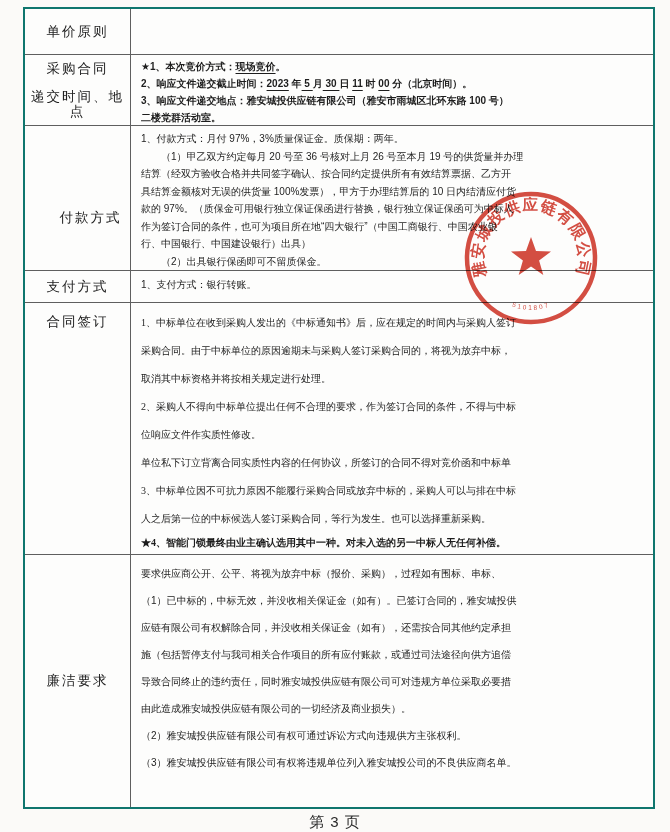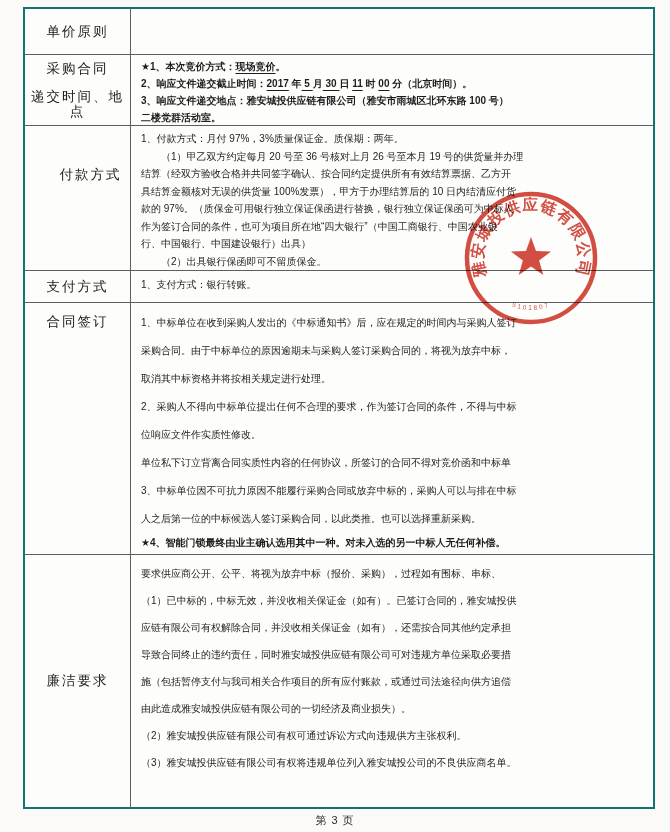--- a/index.html
+++ b/index.html
@@ -18,45 +18,45 @@
     width:106px; flex:none; border-right:1px solid #5f5f5f;
     display:flex; flex-direction:column; align-items:center; justify-content:center;
     text-align:center; font-size:13.5px; letter-spacing:2px; color:#222;
   }
   .cnt { flex:1; min-width:0; font-size:10px; padding:0 6px 0 10px; }
   .cnt .ln { white-space:nowrap; overflow:hidden; }
   .r1 { height:45px; }
   .r2 { height:71px; }
   .r3 { height:145px; }
   .r4 { height:32px; }
-  .r5 { height:252px; }
+  .r5 { height:252px;font-family:Liberation Serif, serif; }
   .r6 { height:253px; }
   .r2 .cnt { padding-top:3px; line-height:17px; font-weight:600; }
   .r2 .lbl span { line-height:15px; }
   .r2 .lbl .gap { height:13px; }
   .r3 .cnt { padding-top:4px; line-height:17.5px; }
-  .r3 .lbl { justify-content:flex-start; padding-top:40px;padding-left:26px; }
+  .r3 .lbl { justify-content:center; padding-top:40px;padding-left:26px; }
   .r4 .cnt { padding-top:7px; }
   .r5 .lbl { justify-content:flex-start; padding-top:10px; }
   .r5 .cnt { padding-top:6px; }
   .r5 .cnt .ln { line-height:28px; }
   .r5 .cnt .ln.tight { line-height:20px; font-weight:bold; }
   .r6 .cnt { padding-top:5px; }
   .r6 .cnt .ln { line-height:27px; }
   .u { text-decoration:underline; text-underline-offset:3px; }
   .stamp {
     position:absolute; left:461px; top:188px; width:140px; height:140px;
     mix-blend-mode:multiply; opacity:0.88; pointer-events:none;
   }
   .seal-text { font-size:15.5px; font-weight:bold; letter-spacing:1.5px;
     font-family:"Liberation Sans","DejaVu Sans",sans-serif; }
   .seal-serial { font-size:6.5px; letter-spacing:2px; }
   .footer {
     position:absolute; left:0; right:0; top:813px; text-align:center;
-    font-size:11px; color:#2a2a2a; letter-spacing:1px;
+    font-size:15px; color:#2a2a2a; letter-spacing:1px;
   }
 </style>
 </head>
 <body>
 
 <div class="page">
 
   <div class="tbl">
 
     <div class="row r1">
@@ -69,21 +69,21 @@
     </div>
 
     <div class="row r2">
       <div class="lbl">
         <span>采购合同</span>
         <span class="gap"></span>
         <span>递交时间、地点</span>
       </div>
       <div class="cnt">
         <div class="ln"><span>★1、本次竞价方式：</span><span class="u">现场竞价</span><span>。</span></div>
-        <div class="ln"><span>2、响应文件递交截止时间：</span><span class="u">2017</span><span> 年</span><span class="u"> 5 </span><span>月</span><span class="u"> 30 </span><span>日 </span><span class="u">11</span><span> 时 </span><span class="u">00</span><span> 分（北京时间）。</span></div>
+        <div class="ln"><span>2、响应文件递交截止时间：</span><span class="u">2023</span><span> 年</span><span class="u"> 5 </span><span>月</span><span class="u"> 30 </span><span>日 </span><span class="u">11</span><span> 时 </span><span class="u">00</span><span> 分（北京时间）。</span></div>
         <div class="ln"><span>3、响应文件递交地点：雅安城投供应链有限公司（雅安市雨城区北环东路 100 号）</span></div>
         <div class="ln"><span>二楼党群活动室。</span></div>
       </div>
     </div>
 
     <div class="row r3">
       <div class="lbl">
         <span>付款方式</span>
       </div>
       <div class="cnt">
@@ -112,35 +112,35 @@
         <span>合同签订</span>
       </div>
       <div class="cnt">
         <div class="ln">1、中标单位在收到采购人发出的《中标通知书》后，应在规定的时间内与采购人签订</div>
         <div class="ln">采购合同。由于中标单位的原因逾期未与采购人签订采购合同的，将视为放弃中标，</div>
         <div class="ln">取消其中标资格并将按相关规定进行处理。</div>
         <div class="ln">2、采购人不得向中标单位提出任何不合理的要求，作为签订合同的条件，不得与中标</div>
         <div class="ln">位响应文件作实质性修改。</div>
         <div class="ln">单位私下订立背离合同实质性内容的任何协议，所签订的合同不得对竞价函和中标单</div>
         <div class="ln">3、中标单位因不可抗力原因不能履行采购合同或放弃中标的，采购人可以与排在中标</div>
-        <div class="ln">人之后第一位的中标候选人签订采购合同，以此类推。也可以选择重新采购。</div>
+        <div class="ln">人之后第一位的中标候选人签订采购合同，等行为发生。也可以选择重新采购。</div>
         <div class="ln tight">★4、智能门锁最终由业主确认选用其中一种。对未入选的另一中标人无任何补偿。</div>
       </div>
     </div>
 
     <div class="row r6">
       <div class="lbl">
         <span>廉洁要求</span>
       </div>
       <div class="cnt">
         <div class="ln">要求供应商公开、公平、将视为放弃中标（报价、采购），过程如有围标、串标、</div>
         <div class="ln">（1）已中标的，中标无效，并没收相关保证金（如有）。已签订合同的，雅安城投供</div>
         <div class="ln">应链有限公司有权解除合同，并没收相关保证金（如有），还需按合同其他约定承担</div>
+        <div class="ln">施（包括暂停支付与我司相关合作项目的所有应付账款，或通过司法途径向供方追偿</div>
         <div class="ln">导致合同终止的违约责任，同时雅安城投供应链有限公司可对违规方单位采取必要措</div>
-        <div class="ln">施（包括暂停支付与我司相关合作项目的所有应付账款，或通过司法途径向供方追偿</div>
         <div class="ln">由此造成雅安城投供应链有限公司的一切经济及商业损失）。</div>
         <div class="ln">（2）雅安城投供应链有限公司有权可通过诉讼方式向违规供方主张权利。</div>
         <div class="ln">（3）雅安城投供应链有限公司有权将违规单位列入雅安城投公司的不良供应商名单。</div>
       </div>
     </div>
 
   </div>
 
   <svg class="stamp" viewBox="0 0 140 140" xmlns="http://www.w3.org/2000/svg">
     <defs>

